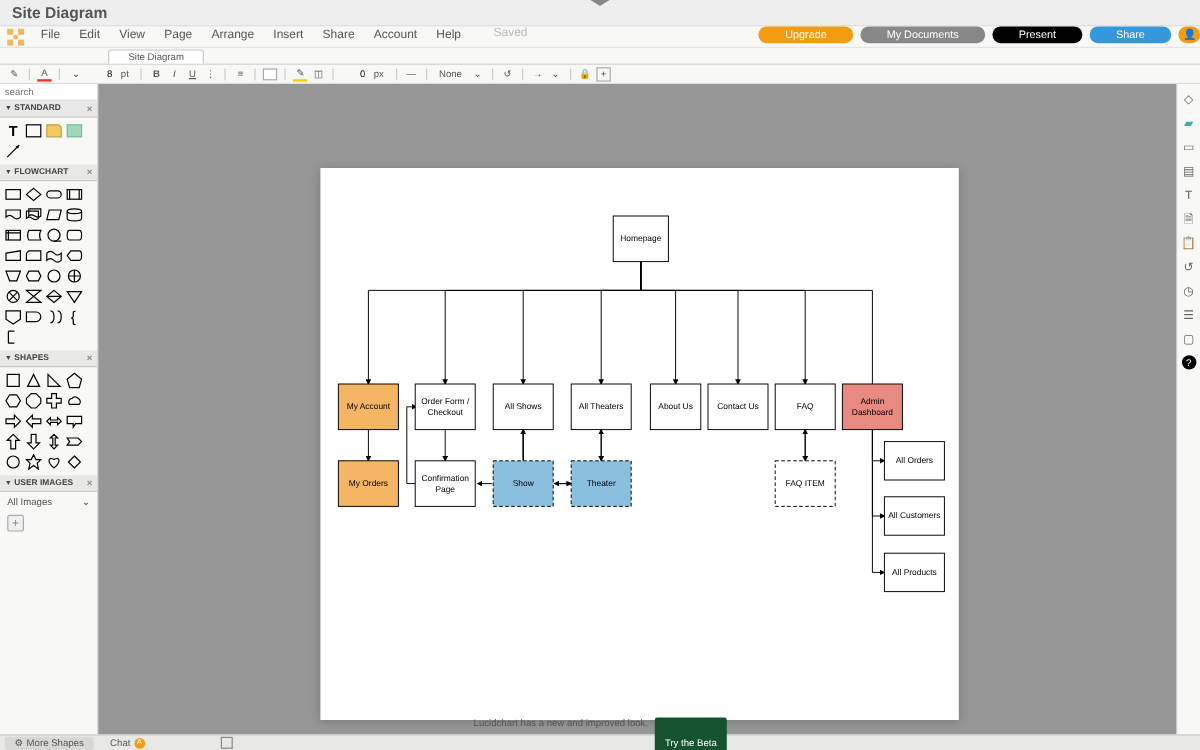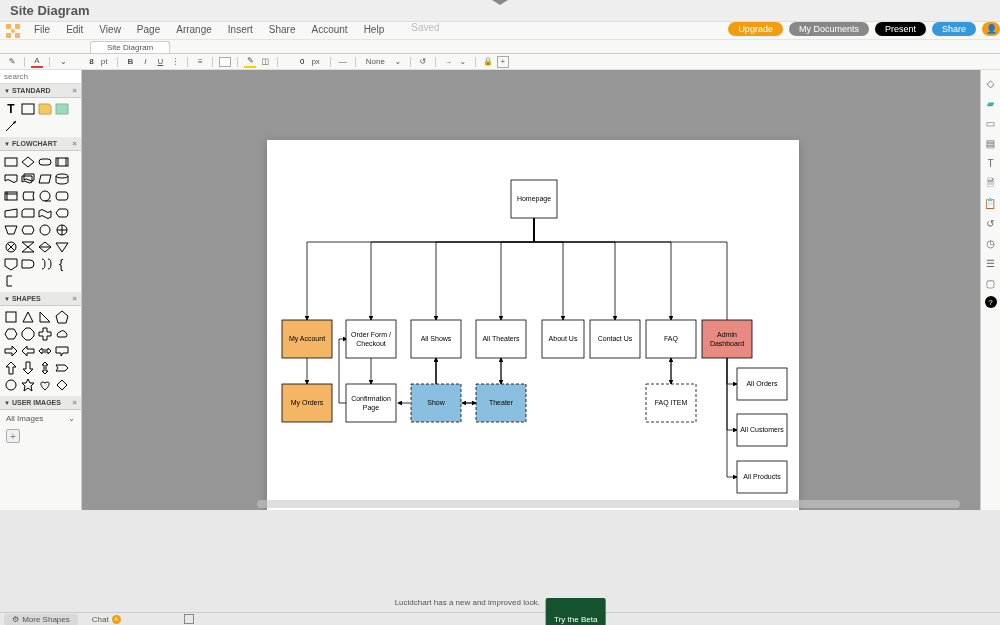--- a/index.html
+++ b/index.html
@@ -9,41 +9,41 @@
 .titlebar { background: #eeeeee; height: 22px; border-bottom: 1px solid #ddd; padding: 3px 10px; font-size: 13px; color: #555; font-weight: bold; position: relative; }
 .titlebar .caret { position: absolute; left: 50%; top: 0; transform: translateX(-50%); width: 0; height: 0; border-left: 8px solid transparent; border-right: 8px solid transparent; border-top: 5px solid #888; }
 
 
 .menubar { background: #f8f8f6; height: 18px; display: flex; align-items: flex-start; font-size: 10px; color: #555; padding-left: 26px; border-bottom: 1px solid #e5e5e5; position: relative; }
 .menubar .logo { position: absolute; left: 5px; top: 1px; width: 16px; height: 16px; }
 .menubar .logo svg { width: 16px; height: 16px; }
 .menubar .mi { padding: 2px 8px; cursor: pointer; }
 .menubar .saved { color: #bbb; margin-left: 19px; }
 .menubar .spacer { flex: 1; }
-.menubtn { border-radius: 9px; padding: 2px 10px; font-size: 9px; color: #fff; margin-left: 6px; cursor: pointer; }
+.menubtn { border-radius: 9px; padding: 2px 22px; font-size: 9px; color: #fff; margin-left: 6px; cursor: pointer; }
 .btn-upgrade { background: #f39c12; }
 .btn-docs { background: #888; }
 .btn-present { background: #000000; }
 .btn-share { background: #3498db; }
 .btn-users { background: #f39c12; width: 18px; text-align: center; padding: 2px 4px; }
 
 
 .tabbar { background: #f8f8f6; height: 14px; display: flex; align-items: flex-end; border-bottom: 1px solid #ccc; padding-left: 90px; }
 .tab { background: #fff; border: 1px solid #ccc; border-bottom: none; font-size: 8px; padding: 1px 16px; border-radius: 3px 3px 0 0; color: #555; }
 
 
 .toolbar { background: #f8f8f6; height: 16px; display: flex; align-items: center; padding: 0 6px; gap: 3px; font-size: 8px; color: #555; border-bottom: 1px solid #ddd; }
 .toolbar .ti { display: flex; align-items: center; justify-content: center; min-width: 12px; height: 12px; }
 .toolbar .sep { width: 1px; height: 10px; background: #ccc; margin: 0 3px; }
 .toolbar .txt { padding: 0 4px; }
 .toolbar .swatch { width: 10px; height: 10px; border: 1px solid #aaa; }
 .toolbar input { width: 20px; font-size: 8px; border: none; background: transparent; text-align: right; }
 
 
-.main { display: flex; height: 440px; }
+.main { display: flex; height: 555px; }
 
 
 .leftpanel { width: 82px; background: #f8f8f6; border-right: 1px solid #ccc; overflow: hidden; font-size: 8px; }
 .leftpanel .search { width: 100%; border: none; border-bottom: 1px solid #ddd; padding: 2px 4px; font-size: 8px; background: #fff; color: #999; }
 .phead { background: #e8e8e6; border-bottom: 1px solid #ccc; padding: 2px 4px; font-size: 7px; font-weight: bold; color: #444; display: flex; justify-content: space-between; align-items: center; }
 .phead .tri { font-size: 6px; }
 .phead .x { font-size: 8px; color: #888; cursor: pointer; }
 .pbody { padding: 4px; display: flex; flex-wrap: wrap; gap: 3px; }
 .shp { width: 14px; height: 14px; }
 .pbody.user { display: block; padding: 4px 6px; }

